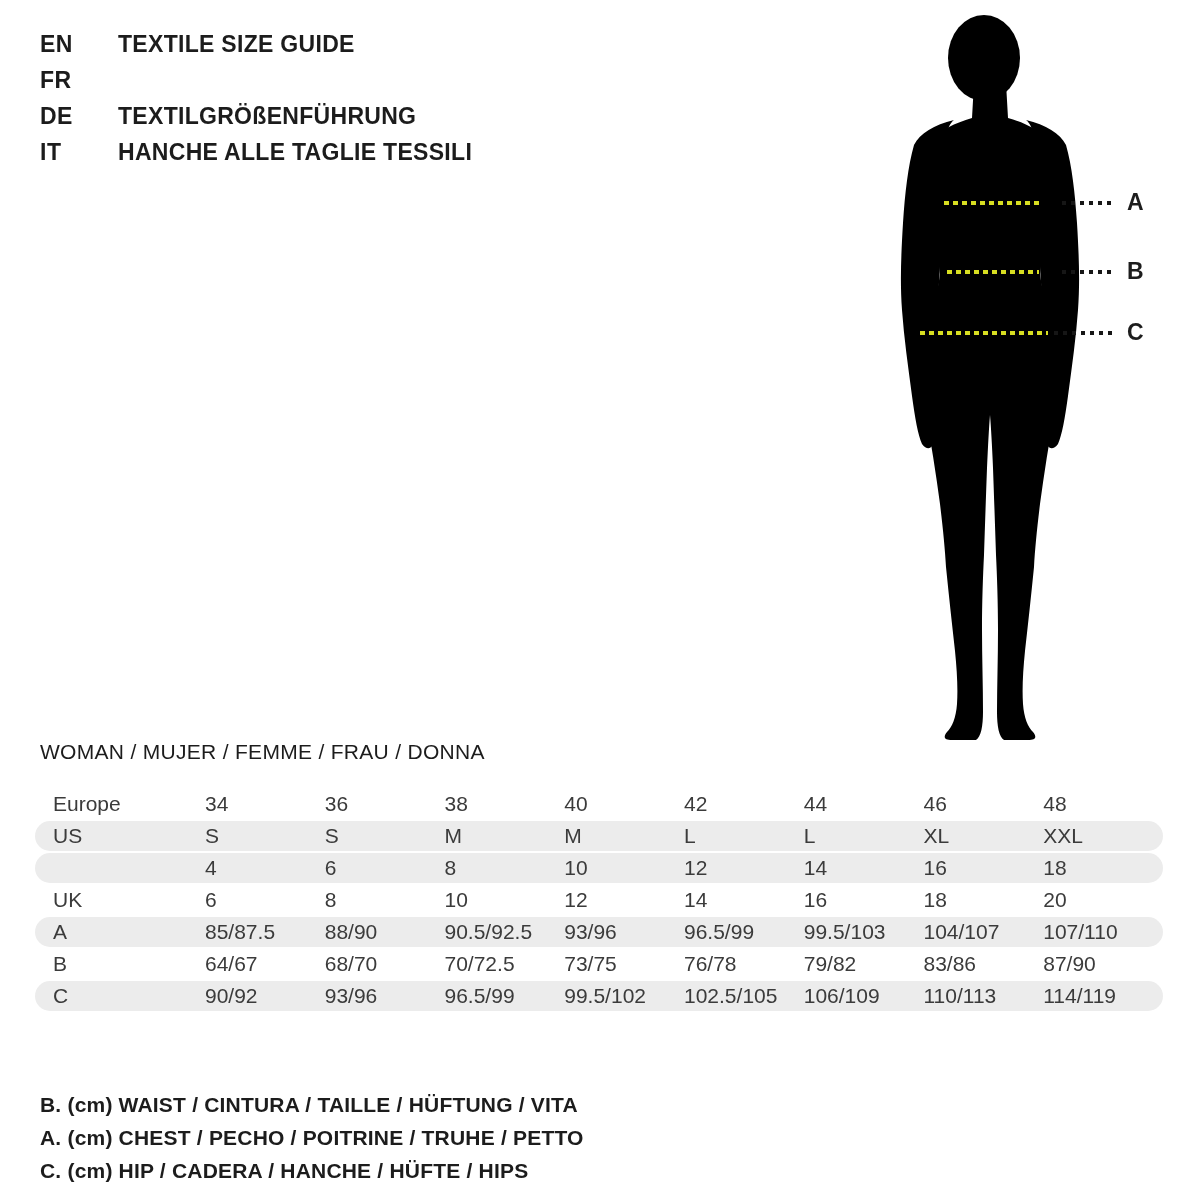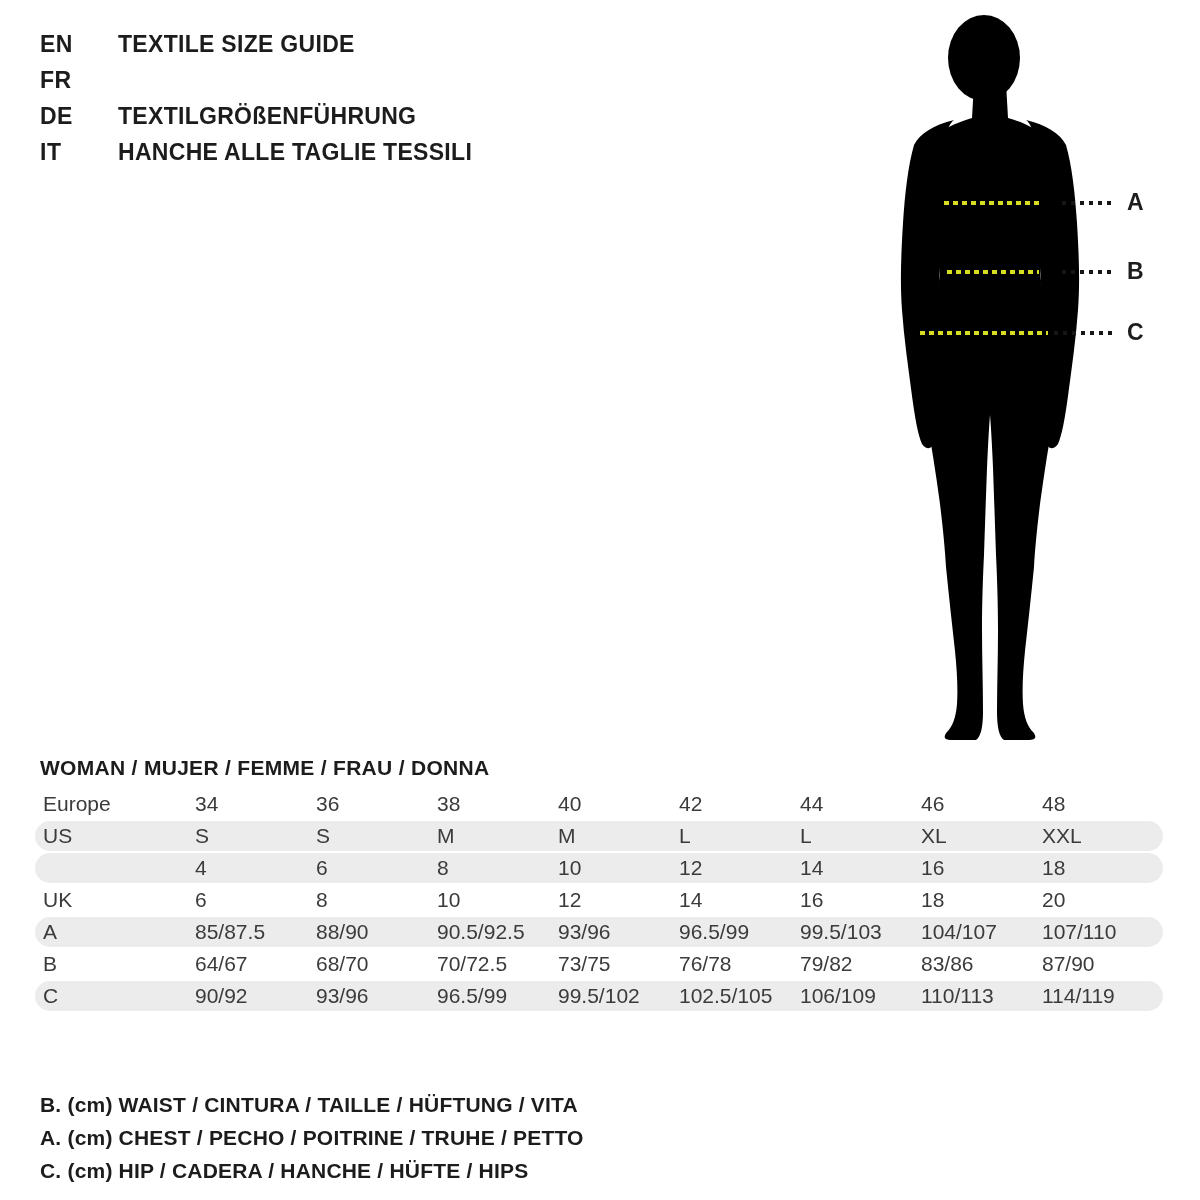--- a/index.html
+++ b/index.html
@@ -21,29 +21,29 @@
   .figure svg{display:block;width:220px;height:740px;}
 
   
   .dash-yellow{position:absolute;height:4px;z-index:3;
     background:repeating-linear-gradient(to right,var(--yel) 0 5px,transparent 5px 9px);}
   .dash-black{position:absolute;height:4px;z-index:3;
     background:repeating-linear-gradient(to right,#161616 0 4px,transparent 4px 9px);}
   .marker-letter{position:absolute;font-size:23px;font-weight:700;color:#1d1d1d;z-index:3;}
 
   
-  .gender{position:absolute;left:40px;top:740px;font-size:21px;font-weight:700;letter-spacing:.3px;margin-top:16px;}
+  .gender{position:absolute;left:40px;top:740px;font-size:21px;font-weight:400;letter-spacing:.3px;}
 
   
   .size-table{position:absolute;left:35px;top:789px;width:1128px;}
   .thead{height:27px;line-height:27px;background:var(--hdr);font-size:20px;font-weight:700;
     padding-left:8px;color:#2a2a2a;letter-spacing:.3px;margin-bottom:3px;box-sizing:border-box;}
   .trow{display:flex;height:30px;line-height:30px;margin-bottom:2px;font-size:21px;color:#3b3b3b;}
   .trow.shaded{background:var(--row);border-radius:15px;}
-  .tlabel{width:160px;padding-left:8px;box-sizing:border-box;text-align:left;}
+  .tlabel{width:160px;padding-left:8px;box-sizing:border-box;text-align:left;margin-left:10px;}
   .tcell{flex:1;text-align:left;}
 
   
   .legend{position:absolute;left:40px;top:1088px;}
   .legend-row{font-size:21px;font-weight:700;line-height:33px;letter-spacing:.2px;white-space:nowrap;}
 </style>
 </head>
 <body>
 
 <div class="page" style="--yel:#d7de21;--hdr:#c6c6c6;--row:#ececec;">

